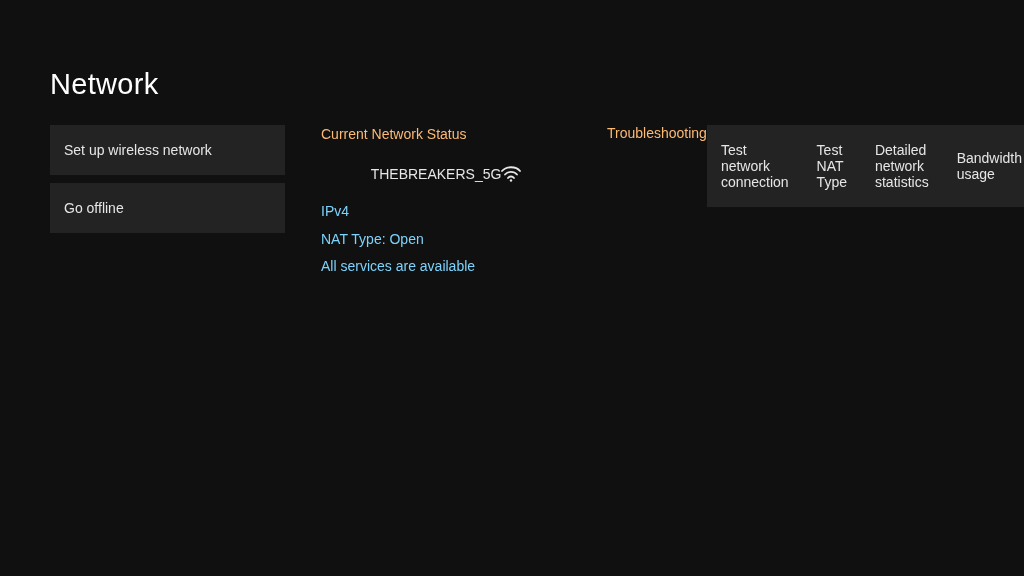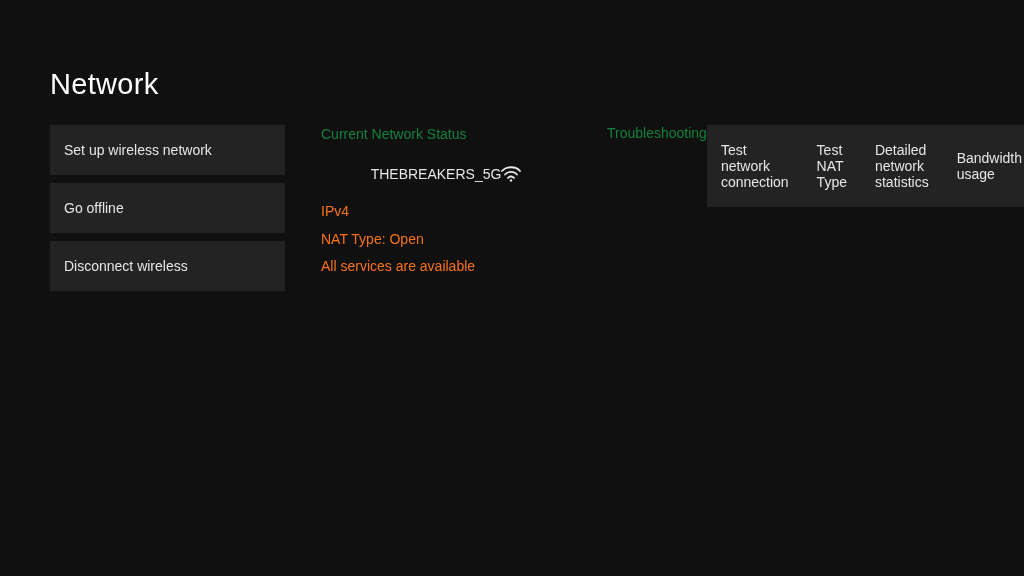--- a/index.html
+++ b/index.html
@@ -54,39 +54,39 @@
     position: relative;
   }
   .menu-btn.selected {
     outline: 3px solid #ff5a1f;
     outline-offset: 0;
     box-shadow: 0 0 18px 6px rgba(255, 90, 31, 0.45);
     z-index: 2;
   }
   .section-heading {
     font-size: 14px;
-    color: #15803d;
+    color: #fdba74;
     margin-bottom: 20px;
   }
   .net-row {
     display: flex;
     align-items: center;
     justify-content: center;
     margin-bottom: 18px;
   }
   .net-name {
     font-size: 14px;
   }
   .wifi-icon {
     display: inline-flex;
   }
   .status-line {
     font-size: 14px;
     margin-bottom: 8px;
-    color: #f97316;
+    color: #7dd3fc;
   }
   .col-right .section-heading {
     margin-bottom: 16px;
   }
   .col-right .menu-btn {
     margin-bottom: 8px;
   }
 </style>
 </head>
 <body>
@@ -95,23 +95,20 @@
   <h1 class="page-title">Network</h1>
 
   <div class="columns">
 
     <div class="col-left">
       <button class="menu-btn">
         <span>Set up wireless network</span>
       </button>
       <button class="menu-btn">
         <span>Go offline</span>
-      </button>
-      <button class="menu-btn">
-        <span>Disconnect wireless</span>
       </button>
     </div>
 
     <div class="col-mid">
       <div class="section-heading">Current Network Status</div>
       <div class="net-row">
         <span class="net-name">THEBREAKERS_5G</span>
         <span class="wifi-icon">
           <svg width="20" height="16" viewBox="0 0 20 16">
             <path d="M1 5 C5 0 15 0 19 5" stroke="#e6e6e6" stroke-width="1.8" fill="none" stroke-linecap="round"></path>

